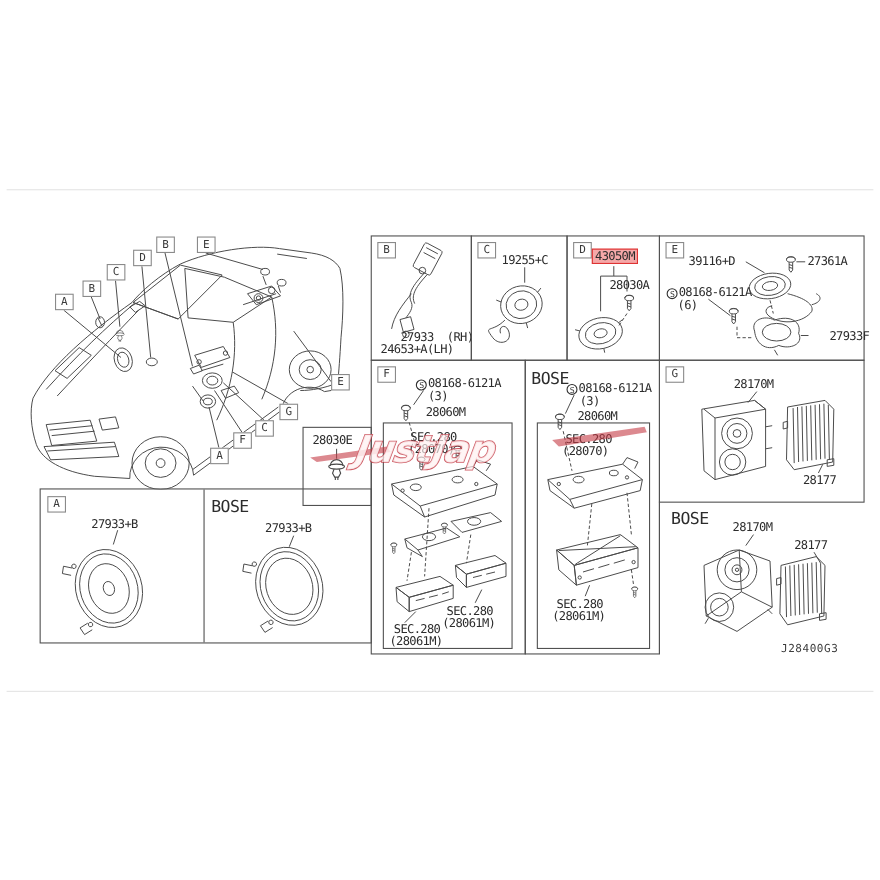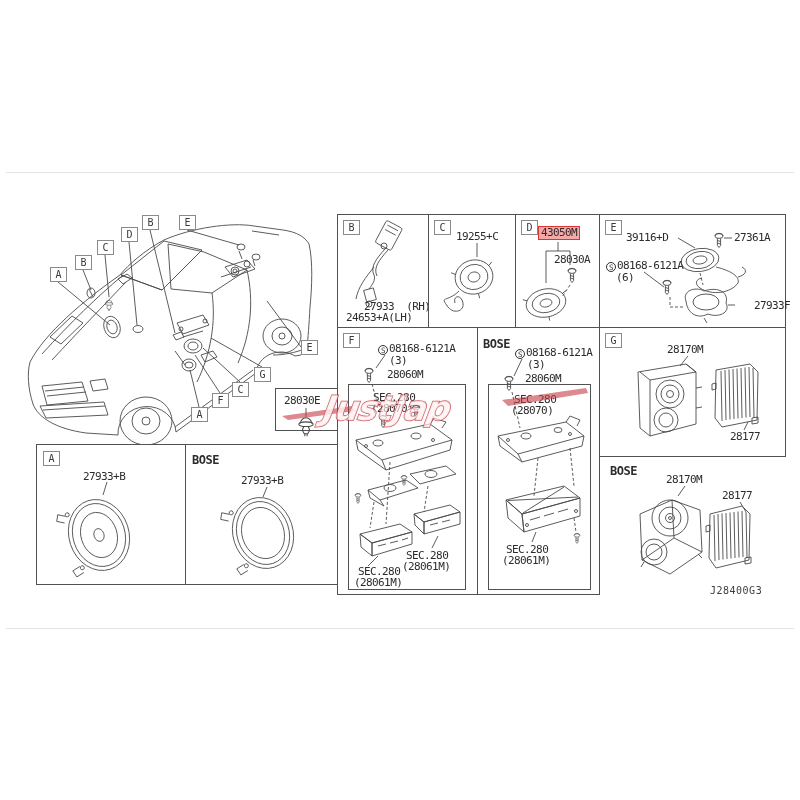--- a/index.html
+++ b/index.html
@@ -6,21 +6,21 @@
   .page{position:relative;width:800px;height:800px;background:#fff;overflow:hidden;
         font-family:"DejaVu Sans Mono","Liberation Mono",monospace;}
   .rule{position:absolute;left:6px;width:788px;height:1px;background:#e4e4e4;}
   .title{position:absolute;left:28px;top:179px;font-family:"Liberation Sans",sans-serif;
          font-size:17px;color:#363640;}
   .panel{position:absolute;border:1px solid #515151;box-sizing:border-box;background:transparent;}
   .noborder{border:none;}
   .lbox{position:absolute;width:17px;height:15px;border:1px solid #8a8a8a;color:#3a3a3a;
         font-size:10px;line-height:14px;text-align:center;background:#fff;box-sizing:border-box;}
   .pn{position:absolute;font-size:11px;letter-spacing:-0.6px;color:#2c2c2c;white-space:pre;line-height:11px;}
-  .bose{position:absolute;font-size:12px;letter-spacing:-0.5px;color:#2c2c2c;line-height:11px;font-weight:bold;}
+  .bose{position:absolute;font-size:15px;letter-spacing:-0.5px;color:#2c2c2c;line-height:11px;}
   .sym{display:inline-block;width:10px;height:10px;border:1px solid #2f2f2f;border-radius:50%;
        font-size:7.5px;line-height:9px;text-align:center;vertical-align:-1px;margin-right:1px;box-sizing:border-box;}
   .hl{background:rgba(236,96,96,0.55);border:1.5px solid #de3333;padding:0 2px;line-height:12px;}
   .innerbox{position:absolute;border:1px solid #515151;box-sizing:border-box;}
   .vdiv{position:absolute;width:1px;background:#515151;}
   svg.art{position:absolute;left:0;top:0;}
   svg.art *{vector-effect:non-scaling-stroke;}
   .art path,.art ellipse,.art circle,.art line,.art rect,.art polyline{stroke:#4a4a4a;stroke-width:0.9;fill:none;}
   .code{position:absolute;left:710px;top:585px;font-size:10px;color:#3d3d3d;letter-spacing:0.5px;}
   .wm{position:absolute;left:280px;top:376px;opacity:0.8;pointer-events:none;}
@@ -123,21 +123,21 @@
   <div class="lbox" style="left:97px;top:240px">C</div>
   <div class="lbox" style="left:121px;top:227px">D</div>
   <div class="lbox" style="left:142px;top:215px">B</div>
   <div class="lbox" style="left:179px;top:215px">E</div>
   <div class="lbox" style="left:301px;top:340px">E</div>
   <div class="lbox" style="left:254px;top:367px">G</div>
   <div class="lbox" style="left:232px;top:382px">C</div>
   <div class="lbox" style="left:212px;top:393px">F</div>
   <div class="lbox" style="left:191px;top:407px">A</div>
 
-  <div class="panel" style="left:275px;top:388px;width:63px;height:43px">
+  <div class="panel" style="left:275px;top:388px;width:63px;height:72px">
     <span class="pn" style="left:8px;top:6px">28030E</span>
     <svg class="art" width="61" height="55">
       <path d="M30,19 L30,28"></path>
       <use href="#clipg" transform="translate(30,30) scale(1.15)"></use>
     </svg>
   </div>
 
   <div class="panel" style="left:337px;top:214px;width:92px;height:114px">
     <div class="lbox" style="left:5px;top:5px">B</div>
     <svg class="art" width="90" height="112">

